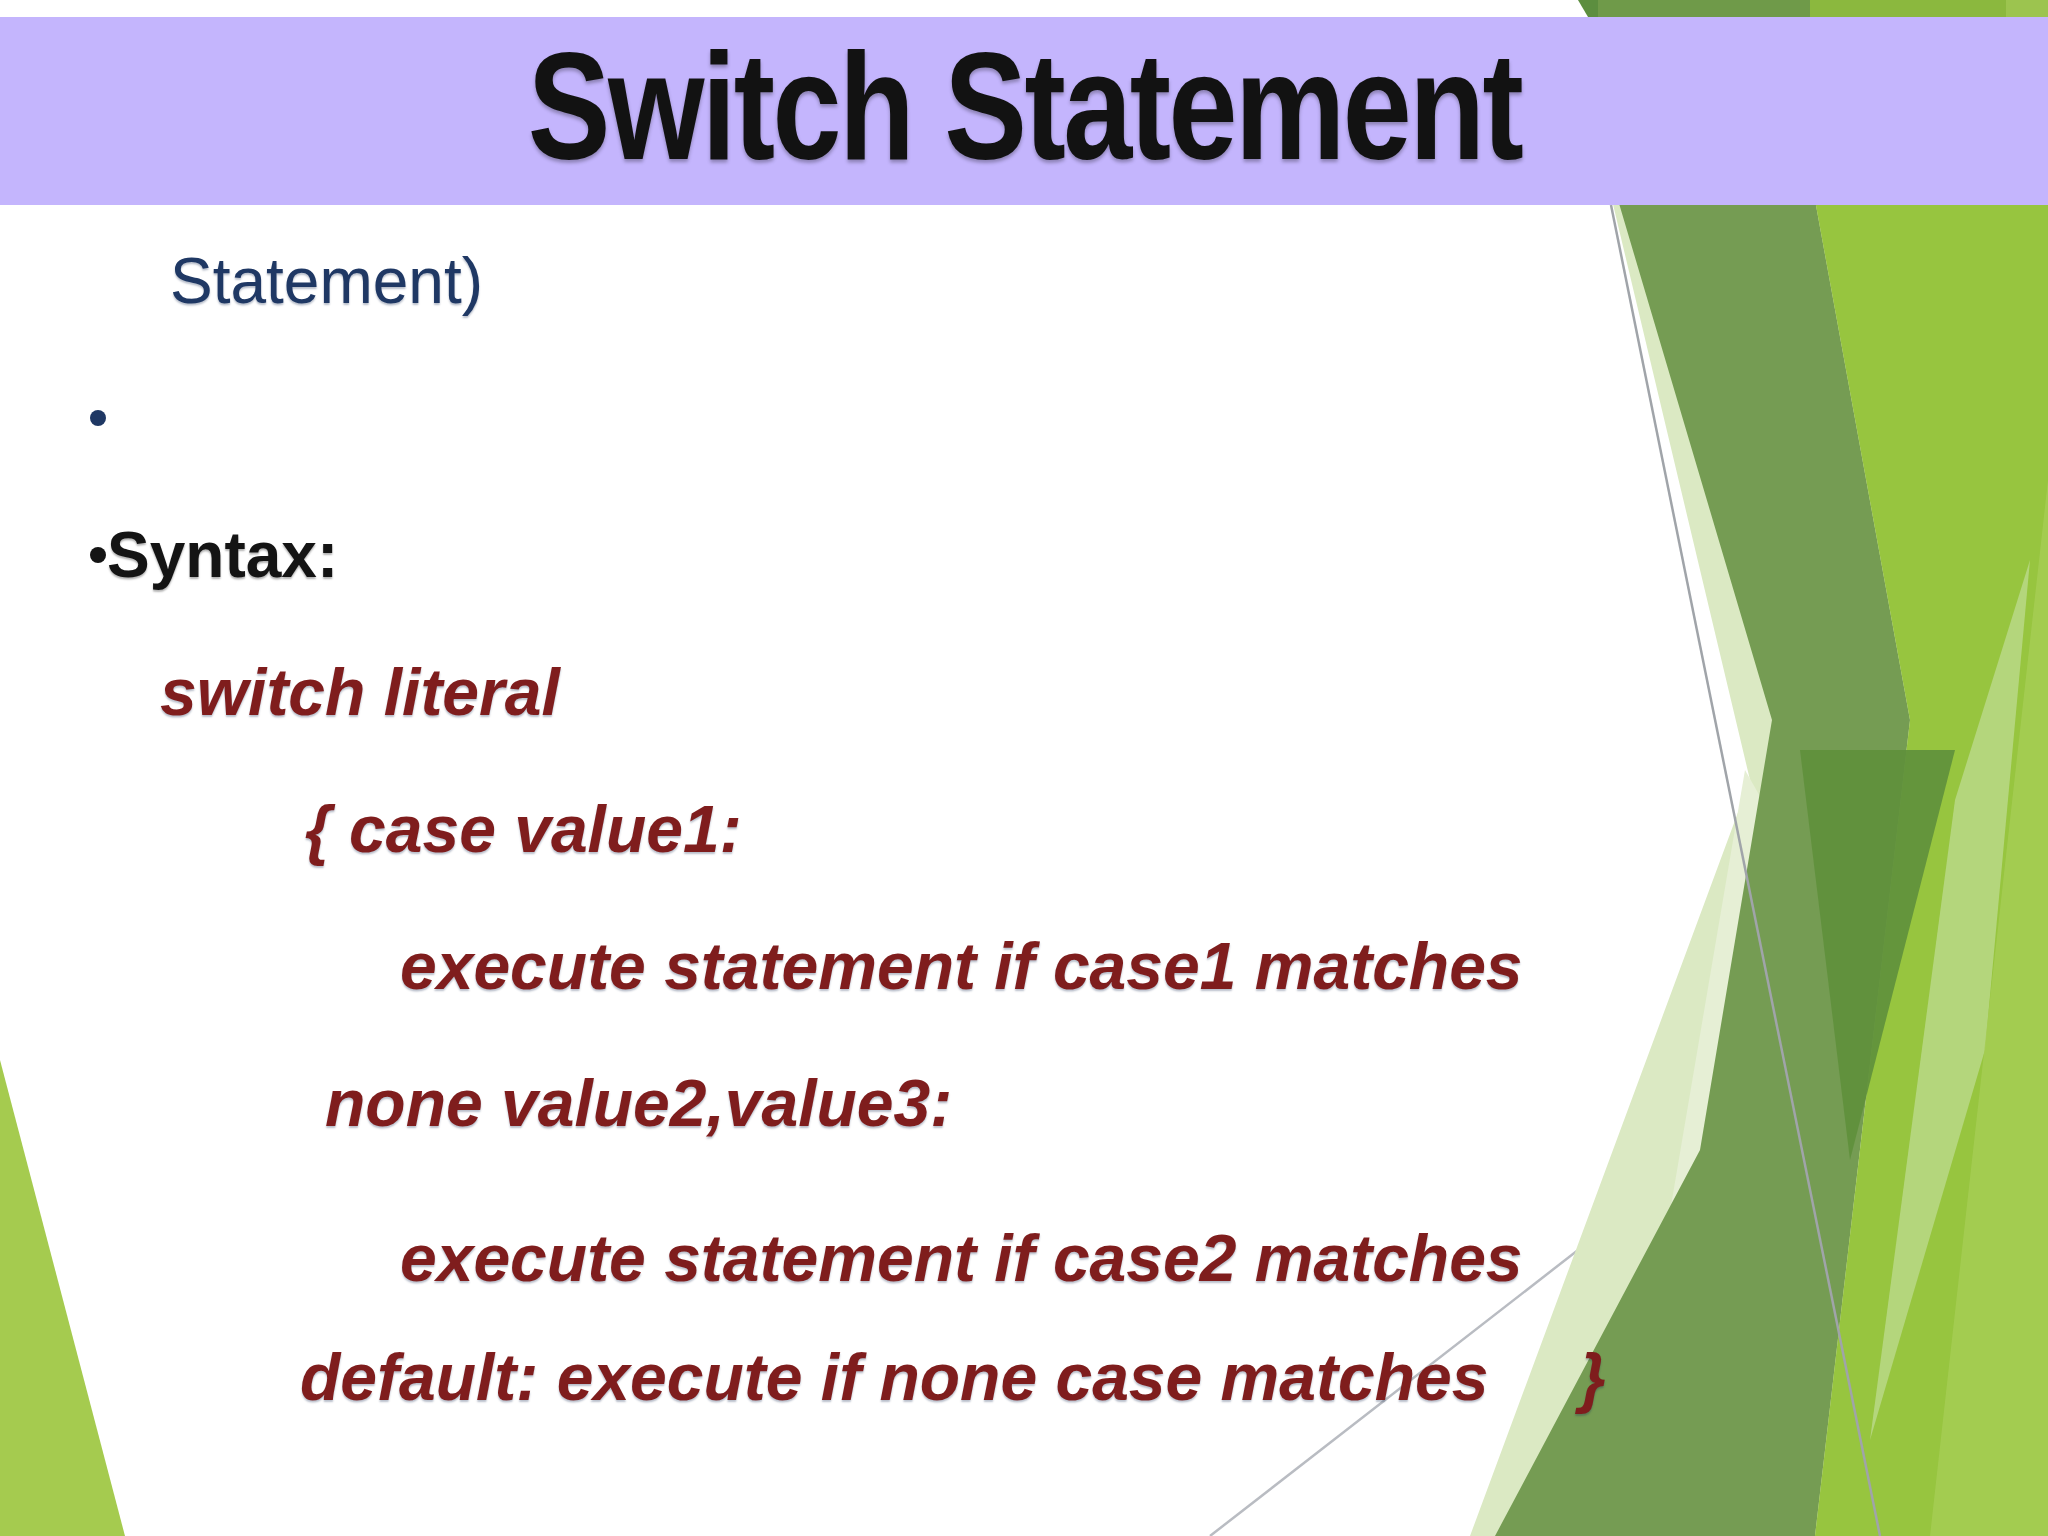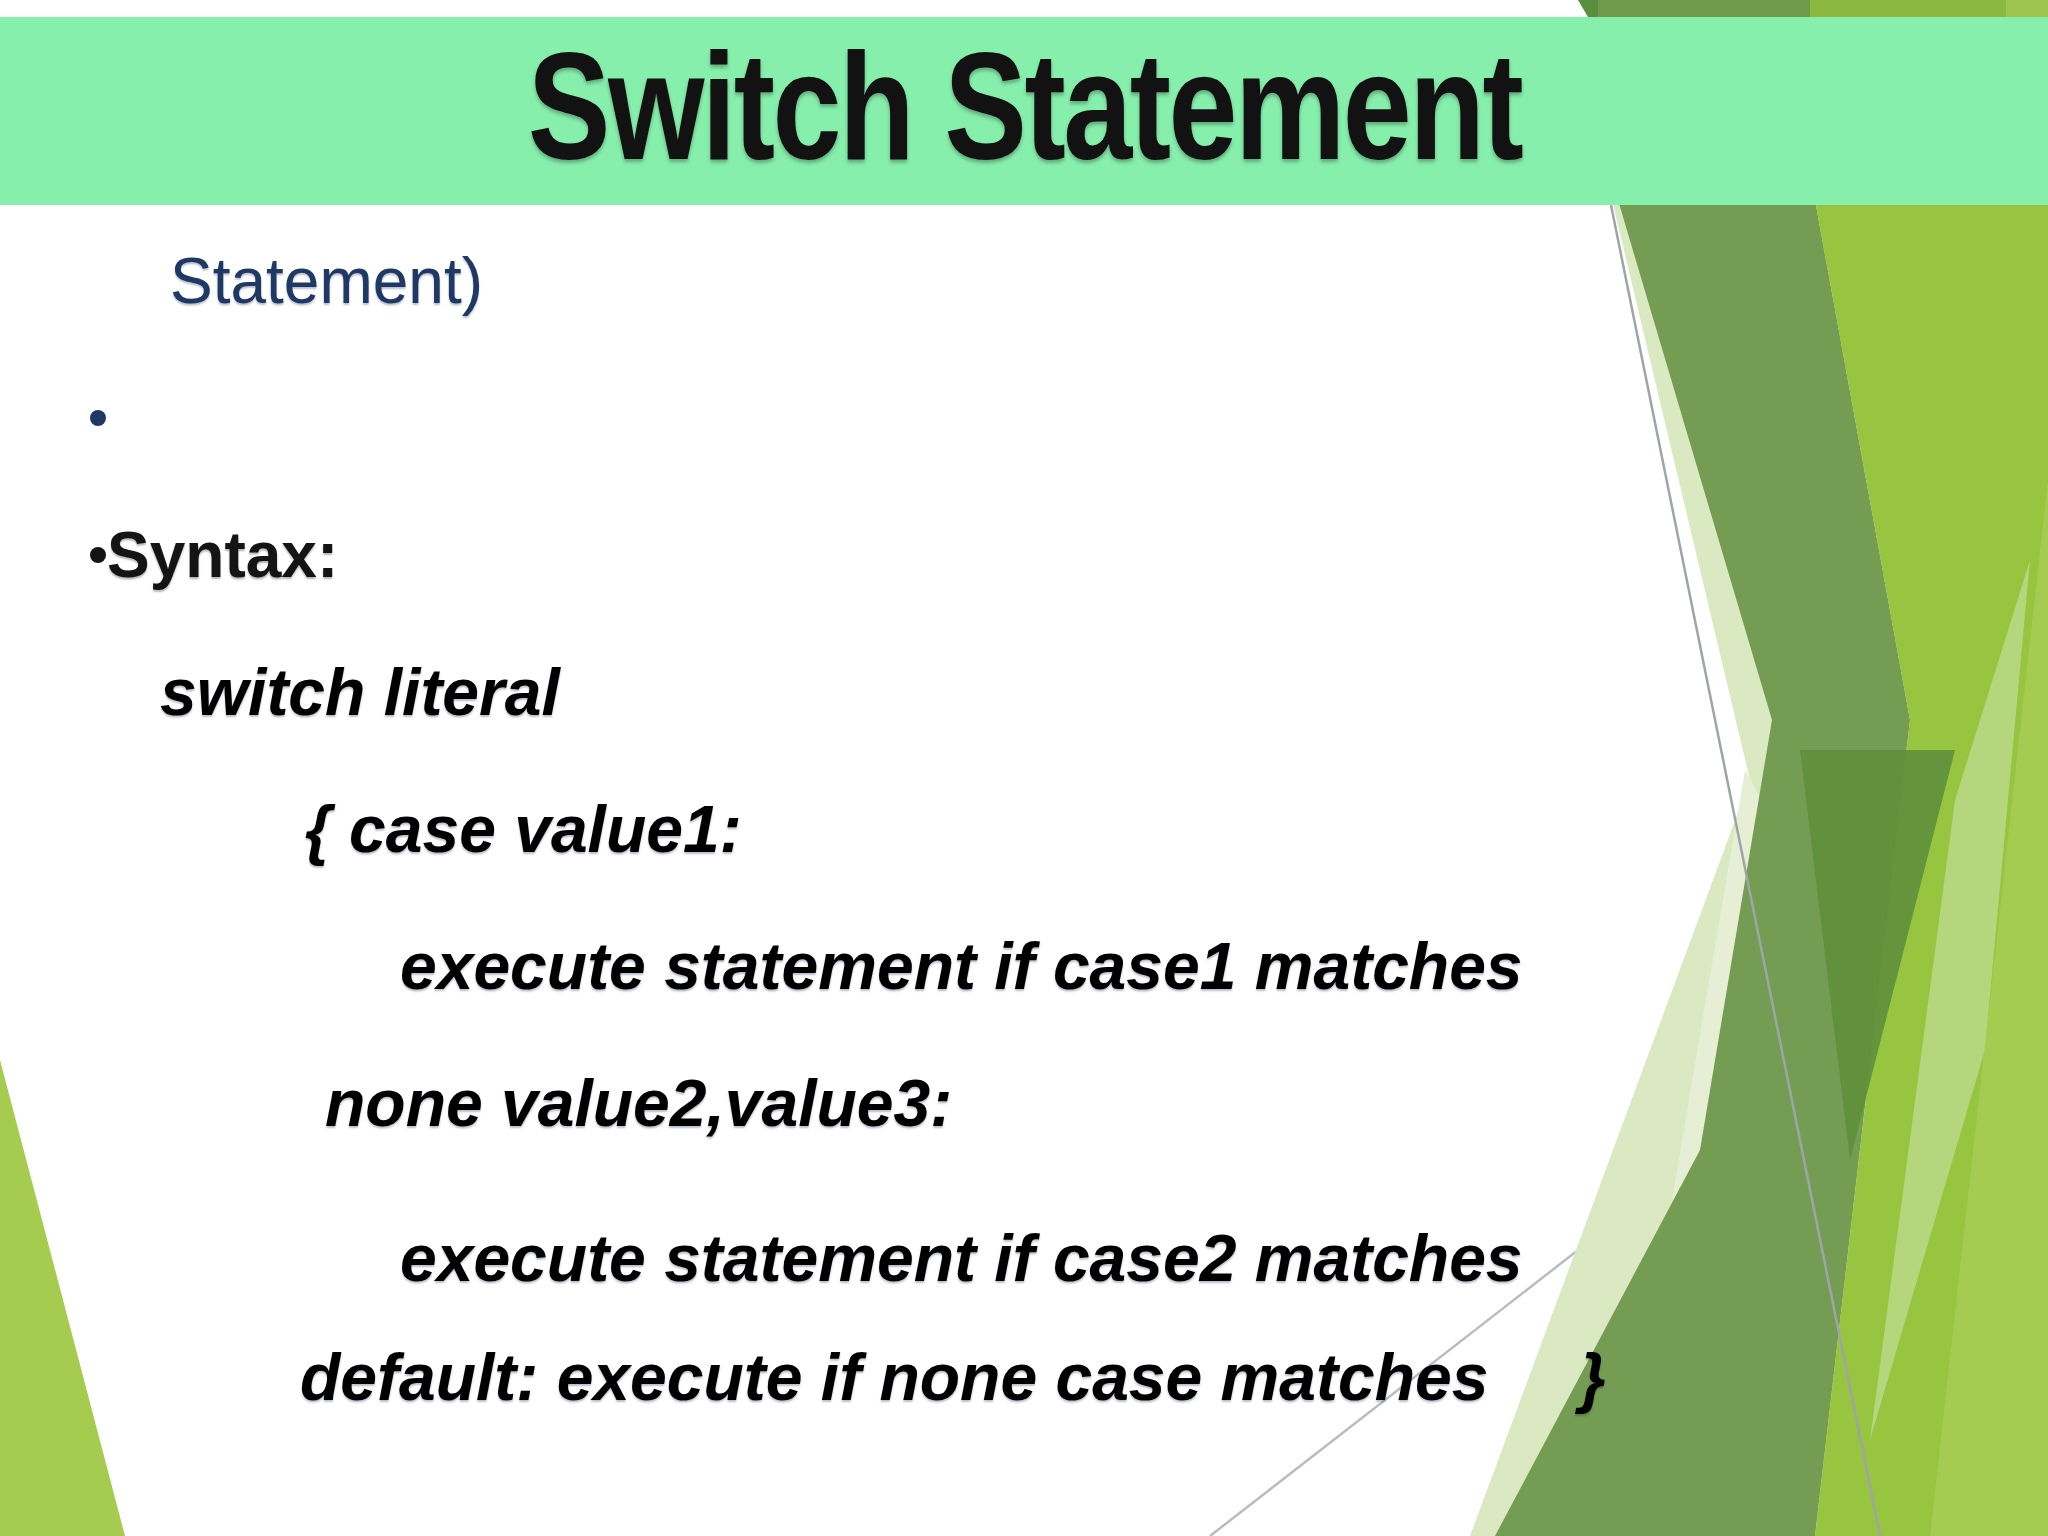--- a/index.html
+++ b/index.html
@@ -7,21 +7,21 @@
     width:2048px;height:1536px;
     font-family:"Liberation Sans",sans-serif;
     background:#ffffff;
     position:relative;
     overflow:hidden;
   }
   .slide{position:absolute;inset:0;width:2048px;height:1536px;overflow:hidden;}
   .bg-svg{position:absolute;inset:0;z-index:0;}
   .title-bar{
     position:absolute;left:0;top:17px;width:2048px;height:188px;
-    background:#86efac;z-index:2;
+    background:#c4b5fd;z-index:2;
     display:flex;align-items:center;justify-content:center;
   }
   .slide-title{
     font-size:146px;font-weight:bold;color:#121212;
     letter-spacing:-3px;white-space:nowrap;
     transform:scaleX(0.85) scaleY(1.04);transform-origin:center;
     text-shadow:0 3px 4px rgba(0,0,0,0.28);
     line-height:1;margin-top:-8px;
   }
   .content{
@@ -41,21 +41,21 @@
   .line-row.style-bullet-black .bullet-dot{background:#141414;}
   .line-text{
     font-size:64px;color:#1f3864;
     text-shadow:0 2px 2px rgba(22,42,84,0.30);
     line-height:1;
   }
   .style-bullet-navy .line-text,
   .style-plain-navy .line-text{font-weight:normal;color:#1f3864;}
   .style-bullet-black .line-text{font-weight:bold;color:#141414;text-shadow:0 2px 2px rgba(0,0,0,0.30);}
   .style-code .line-text{
-    font-weight:bold;font-style:italic;color:#000000;font-size:66px;
+    font-weight:bold;font-style:italic;color:#7f1d1d;font-size:66px;
   }
 </style>
 </head>
 <body>
 
 <div class="slide">
 
   <svg class="bg-svg" width="2048" height="1536" viewBox="0 0 2048 1536">
 
     <polygon points="0,1060 125,1536 0,1536" fill="#a5cb4f"></polygon>

